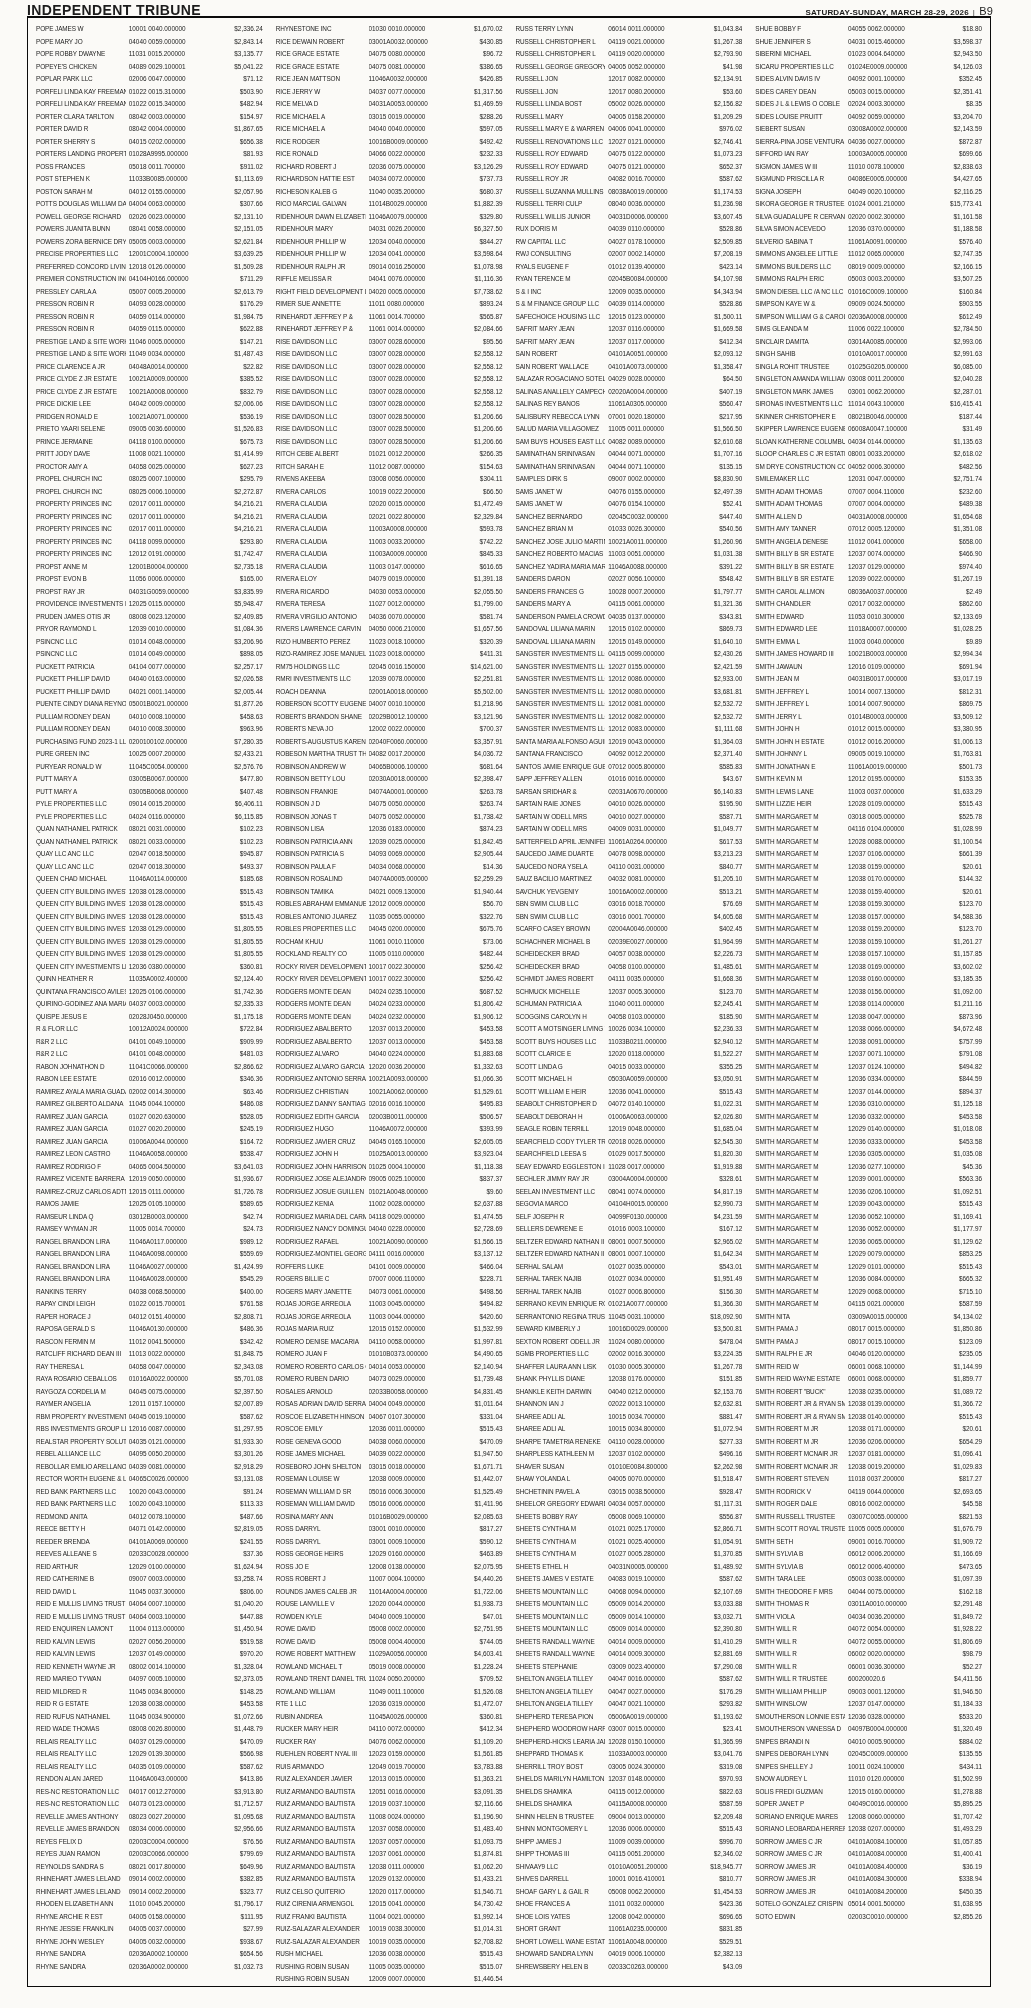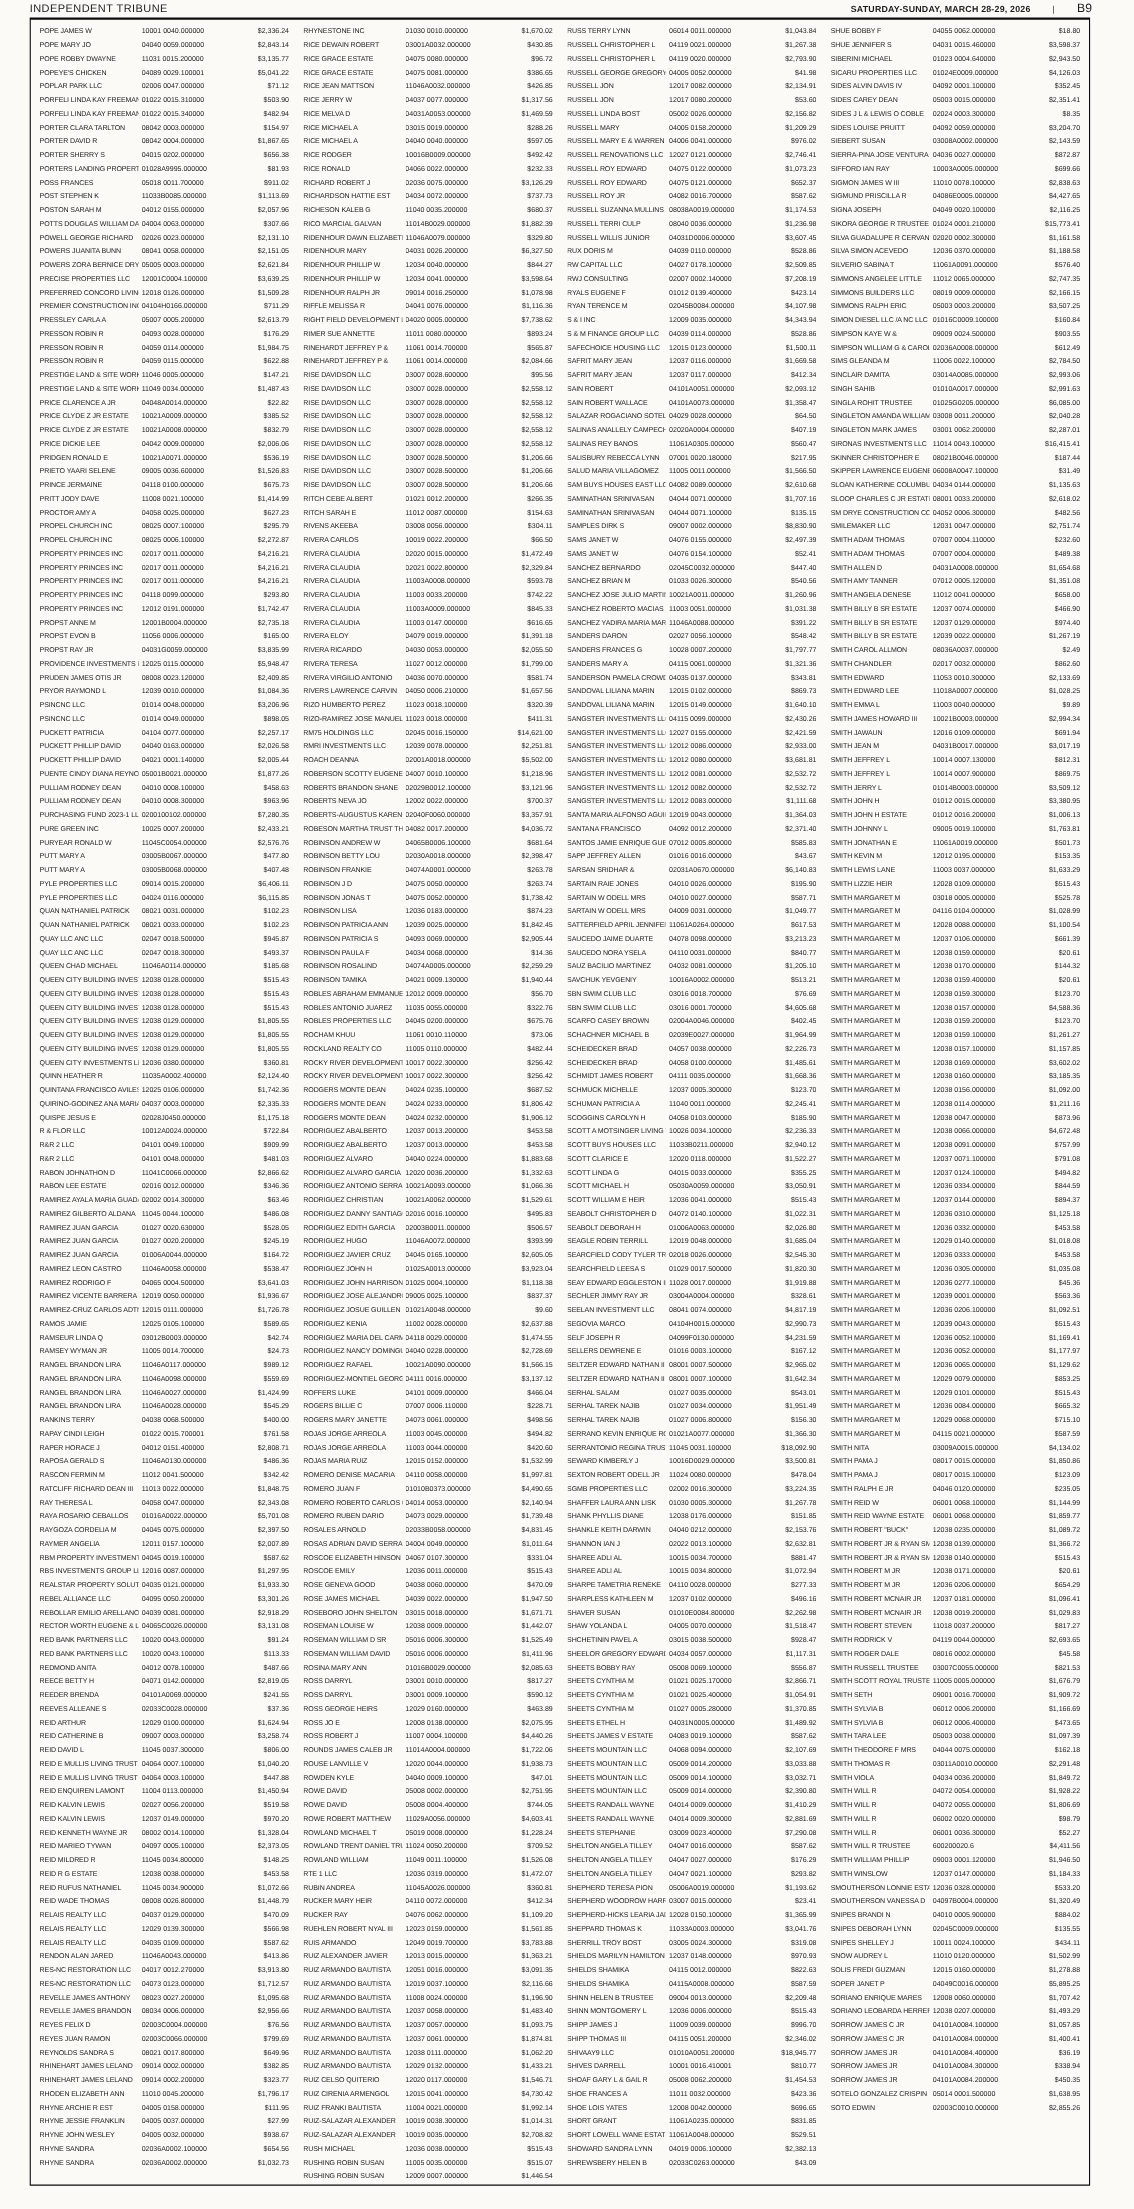--- a/index.html
+++ b/index.html
@@ -5,22 +5,22 @@
   html,body{margin:0;padding:0}
   body{
     width:1031px;height:2008px;position:relative;
     background:#fbfaf7;
     font-family:"Liberation Sans",sans-serif;color:#1c1c1c;
   }
   .page-header{
     position:absolute;left:27px;right:38px;top:2px;height:13px;
     display:flex;justify-content:space-between;align-items:baseline;
   }
-  .masthead{font-size:10px;font-weight:400;letter-spacing:.4px}
-  .dateline{font-size:8px;font-weight:700;letter-spacing:.2px;display:flex;align-items:baseline;gap:20px}
+  .masthead{font-size:14px;font-weight:700;letter-spacing:.4px}
+  .dateline{font-size:8px;font-weight:700;letter-spacing:.2px;display:flex;align-items:baseline;gap:4px}
   .dateline .sep{font-weight:400;color:#333}
   .dateline .pageno{font-size:11px;font-weight:400}
   .list-box{
     position:absolute;left:27px;top:16px;width:964px;height:1971px;
     box-sizing:border-box;border:1.6px solid #0b0b0b;border-top-width:2.6px;
     padding:5px 8px 4px 8px;
     display:grid;grid-template-columns:repeat(4,1fr);column-gap:13px;
     background:#fbfaf7;
   }
   .col{overflow:hidden}

